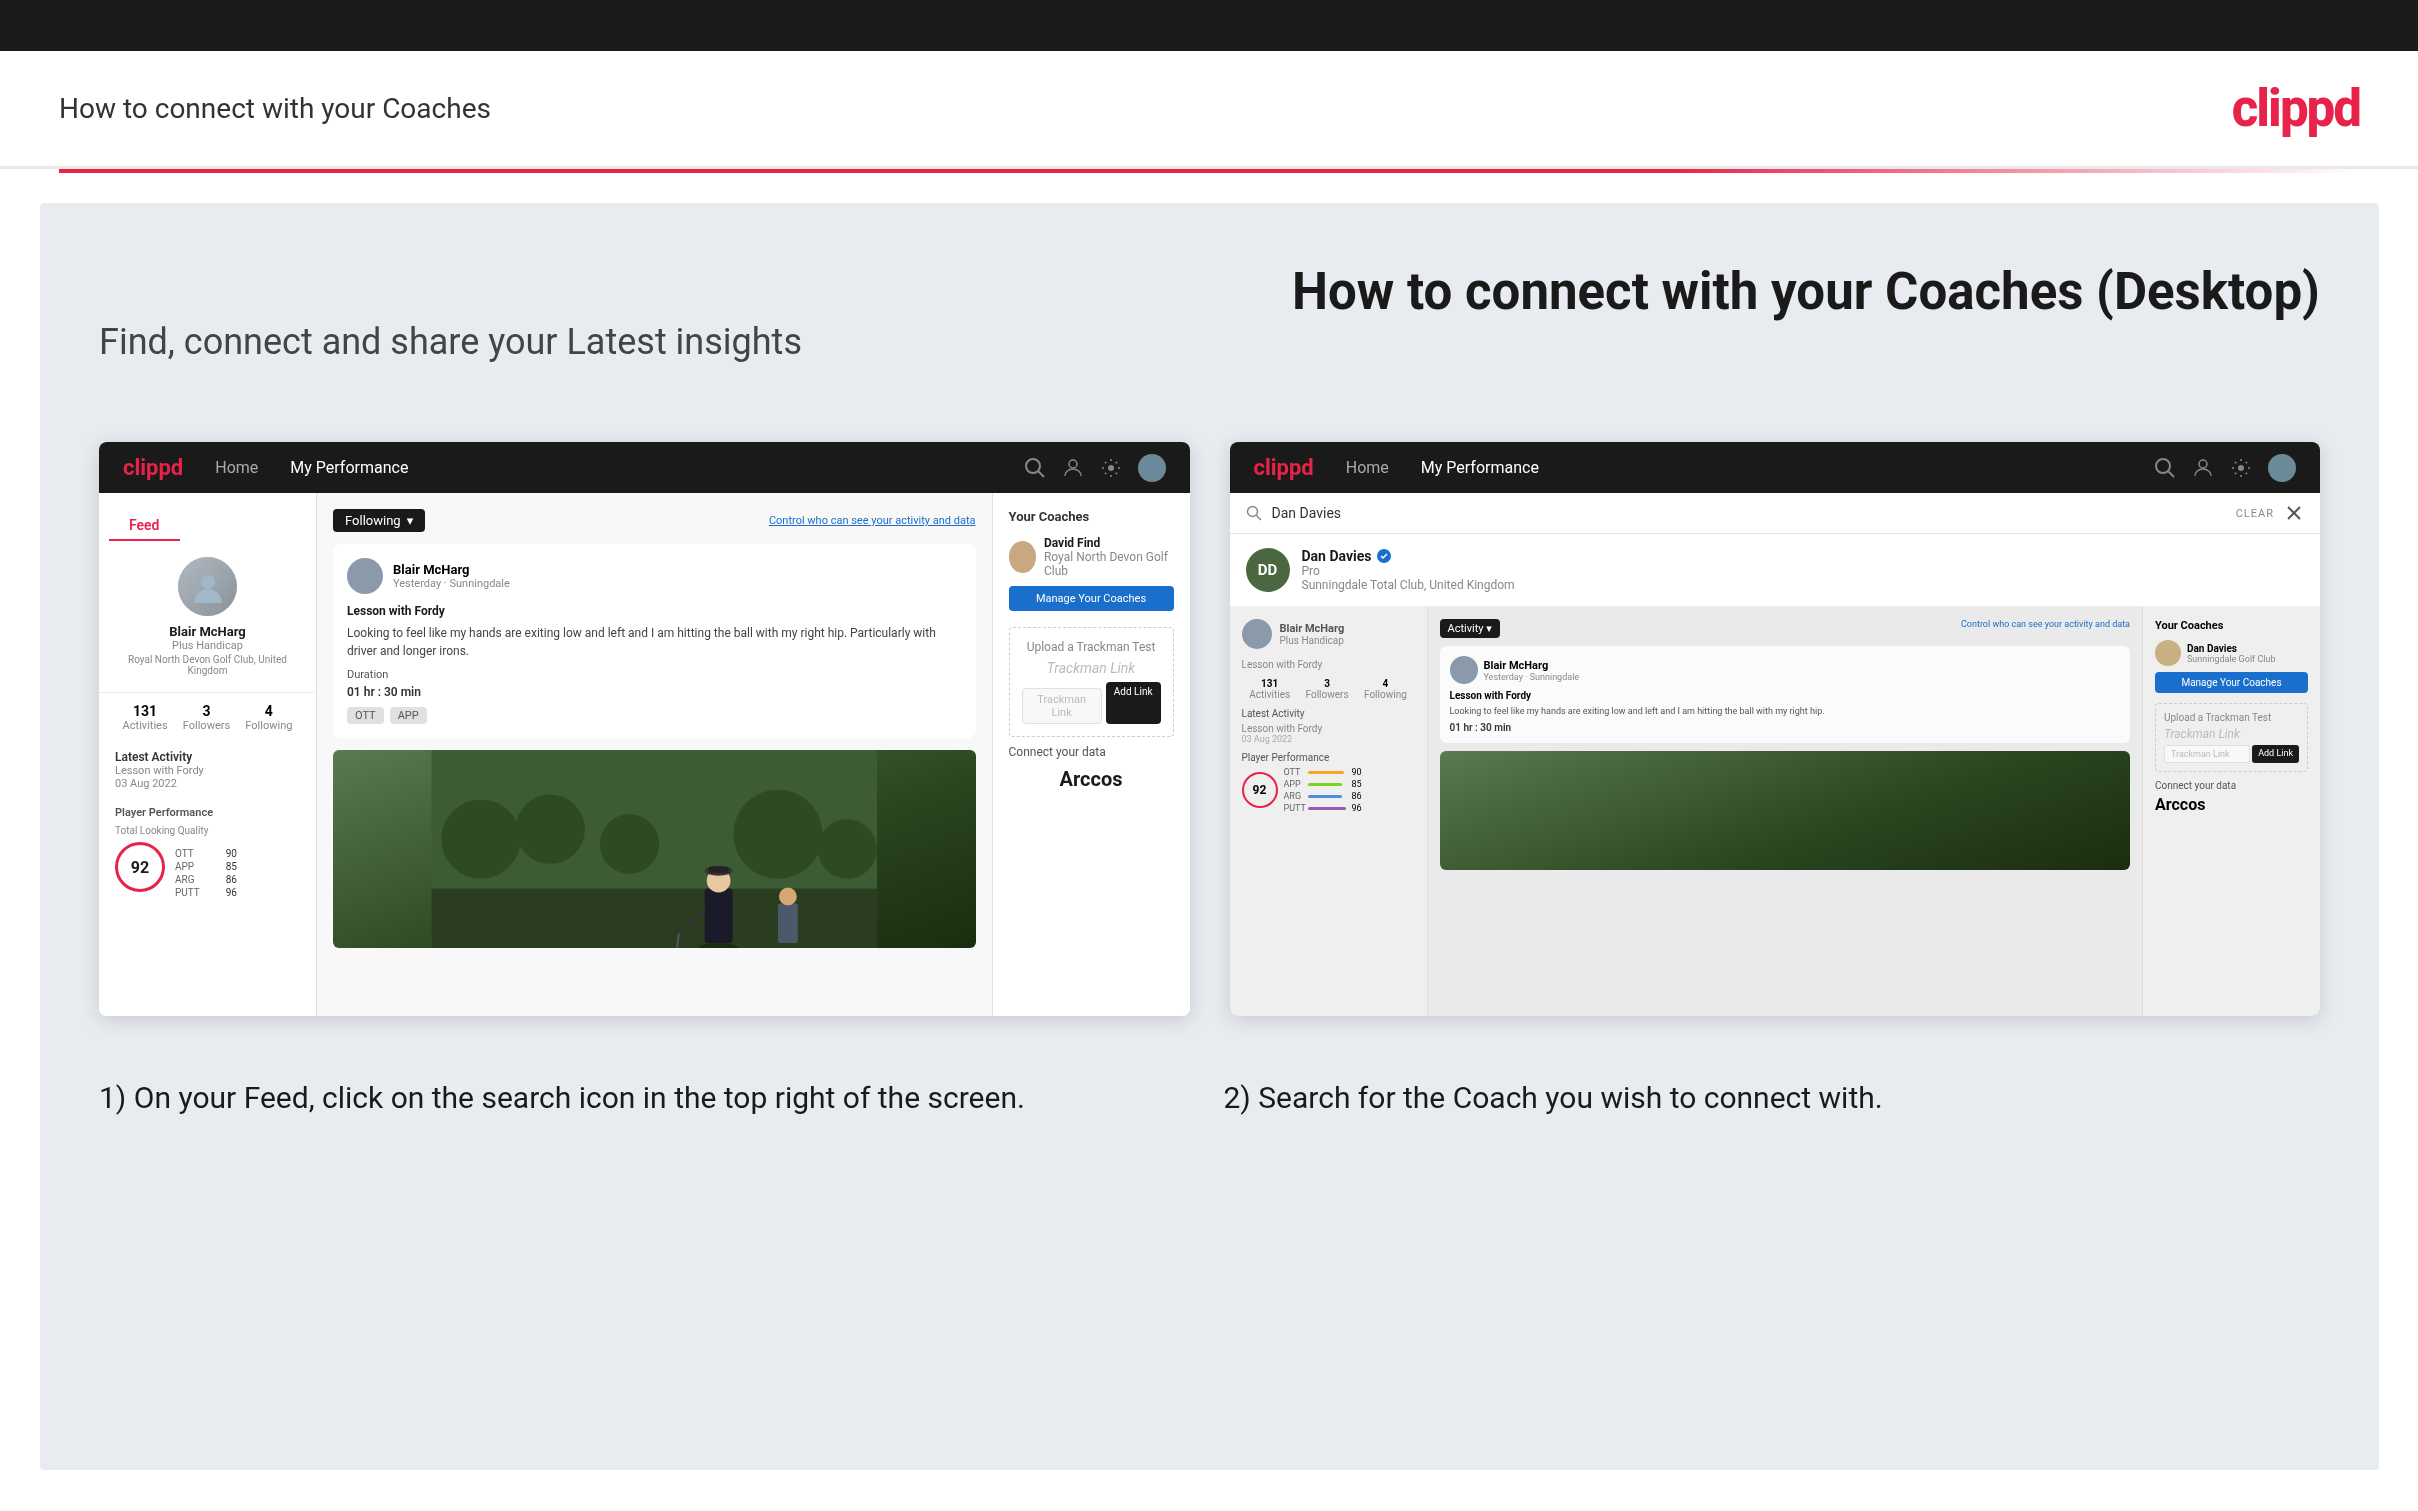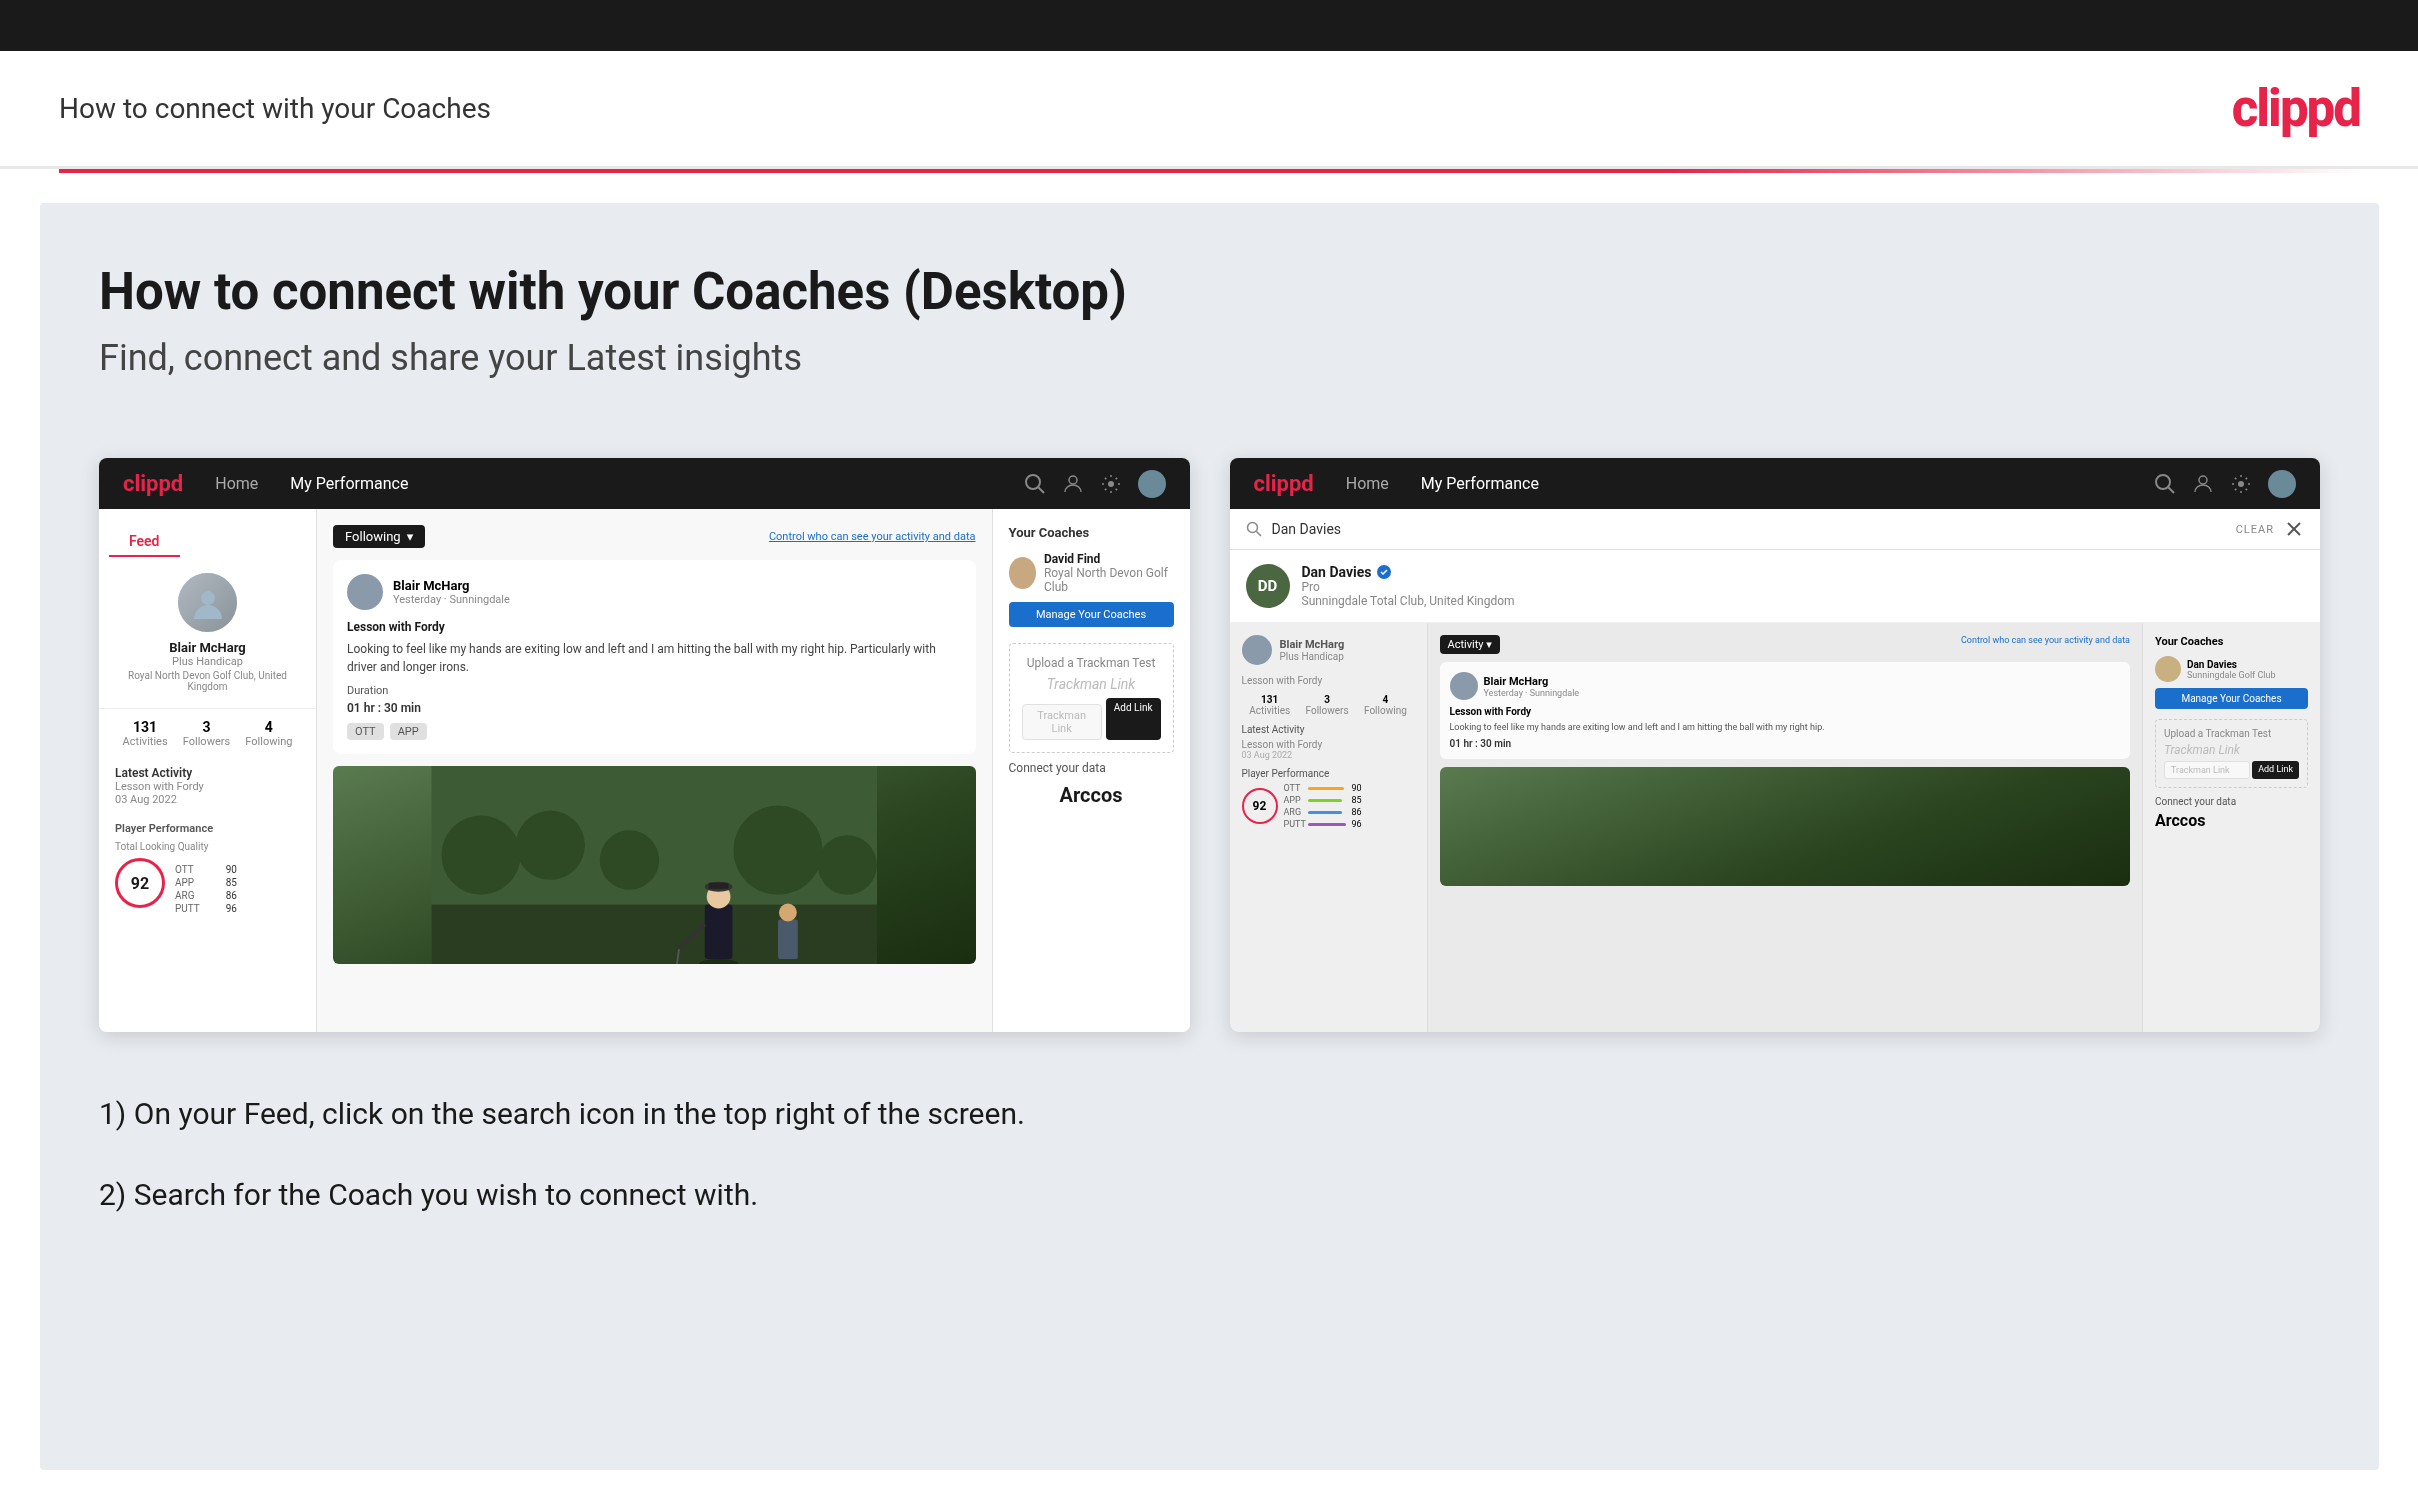--- a/index.html
+++ b/index.html
@@ -45,21 +45,21 @@
       margin: 30px 40px;
       padding: 59px 59px 79px;
       border-radius: 4px;
       min-height: 1267px;
     }
 
     .page-heading {
       font-size: 51px;
       font-weight: 700;
       color: #1a1a1a;
-      margin-bottom: 16px;
+      text-align: right;
     }
 
     .page-subheading {
       font-size: 36px;
       color: #444;
       font-weight: 400;
       margin-bottom: 79px;
     }
 
     
@@ -497,23 +497,22 @@
     }
 
     .mock-result-club {
       font-size: 12px;
       color: #888;
     }
 
     
     .steps-row {
       display: flex;
-      gap: 36px;
+      gap: 28px;
       margin-top: 40px;
-      flex-direction: column;
     }
 
     .step-desc {
       flex: 1;
       font-size: 30px;
       color: #1a1a1a;
       line-height: 1.5;
       font-weight: 400;
     }
 

